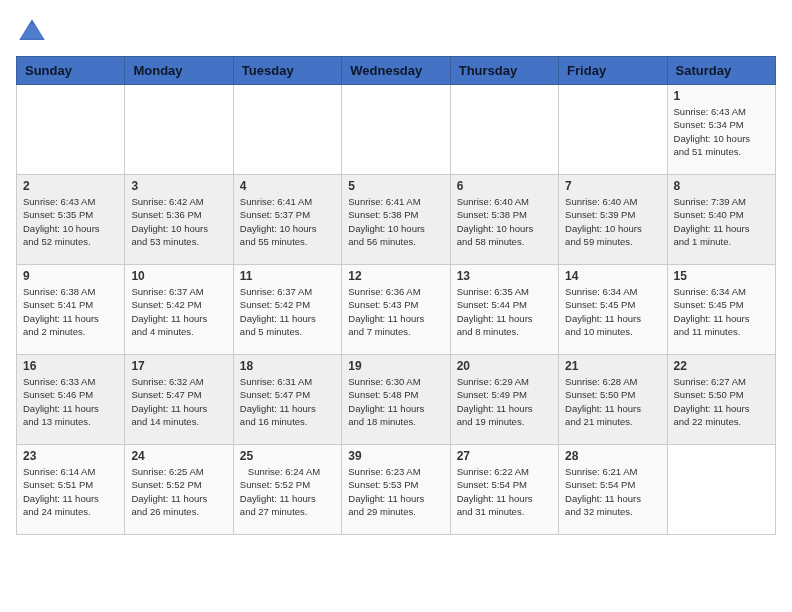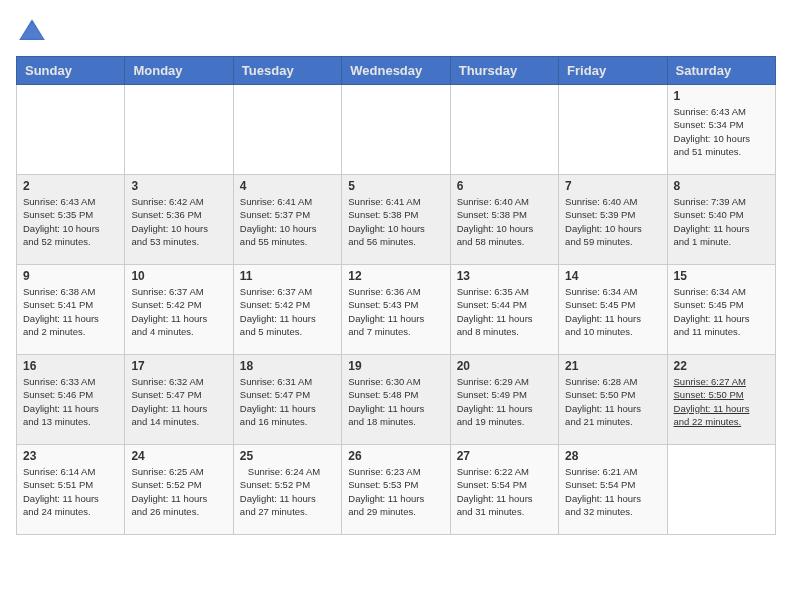--- a/index.html
+++ b/index.html
@@ -52,21 +52,21 @@
       font-size: 14px;
       color: #555;
     }
     .calendar {
       width: 100%;
       border-collapse: collapse;
       border: 1px solid #ccc;
     }
     .calendar th {
       background-color: #4472c4;
-      color: #e5e5e5;
+      color: #0f172a;
       text-align: left;
       padding: 6px 8px;
       font-size: 13px;
       border: 1px solid #3a5fa0;
     }
     .calendar td {
       vertical-align: top;
       border: 1px solid #ccc;
       padding: 4px 6px;
       width: calc(100% / 7);
@@ -219,39 +219,39 @@
 Daylight: 11 hours
 and 18 minutes.</span></td>
         <td><span class="day-num">20</span><span class="day-info" style="white-space: pre-line;">Sunrise: 6:29 AM
 Sunset: 5:49 PM
 Daylight: 11 hours
 and 19 minutes.</span></td>
         <td><span class="day-num">21</span><span class="day-info" style="white-space: pre-line;">Sunrise: 6:28 AM
 Sunset: 5:50 PM
 Daylight: 11 hours
 and 21 minutes.</span></td>
-        <td><span class="day-num">22</span><span class="day-info" style="white-space: pre-line; text-decoration: underline;">Sunrise: 6:27 AM
+        <td><span class="day-num">22</span><span class="day-info" style="white-space: pre-line;">Sunrise: 6:27 AM
 Sunset: 5:50 PM
 Daylight: 11 hours
 and 22 minutes.</span></td>
       </tr>
       <tr>
         <td><span class="day-num">23</span><span class="day-info" style="white-space: pre-line;">Sunrise: 6:14 AM
 Sunset: 5:51 PM
 Daylight: 11 hours
 and 24 minutes.</span></td>
         <td><span class="day-num">24</span><span class="day-info" style="white-space: pre-line;">Sunrise: 6:25 AM
 Sunset: 5:52 PM
 Daylight: 11 hours
 and 26 minutes.</span></td>
         <td><span class="day-num">25</span><span class="day-info" style="white-space: pre-line; margin-left: 8px;">Sunrise: 6:24 AM
 Sunset: 5:52 PM
 Daylight: 11 hours
 and 27 minutes.</span></td>
-        <td><span class="day-num">26</span><span class="day-info" style="white-space: pre-line;">Sunrise: 6:23 AM
+        <td><span class="day-num">39</span><span class="day-info" style="white-space: pre-line;">Sunrise: 6:23 AM
 Sunset: 5:53 PM
 Daylight: 11 hours
 and 29 minutes.</span></td>
         <td><span class="day-num">27</span><span class="day-info" style="white-space: pre-line;">Sunrise: 6:22 AM
 Sunset: 5:54 PM
 Daylight: 11 hours
 and 31 minutes.</span></td>
         <td><span class="day-num">28</span><span class="day-info" style="white-space: pre-line;">Sunrise: 6:21 AM
 Sunset: 5:54 PM
 Daylight: 11 hours

